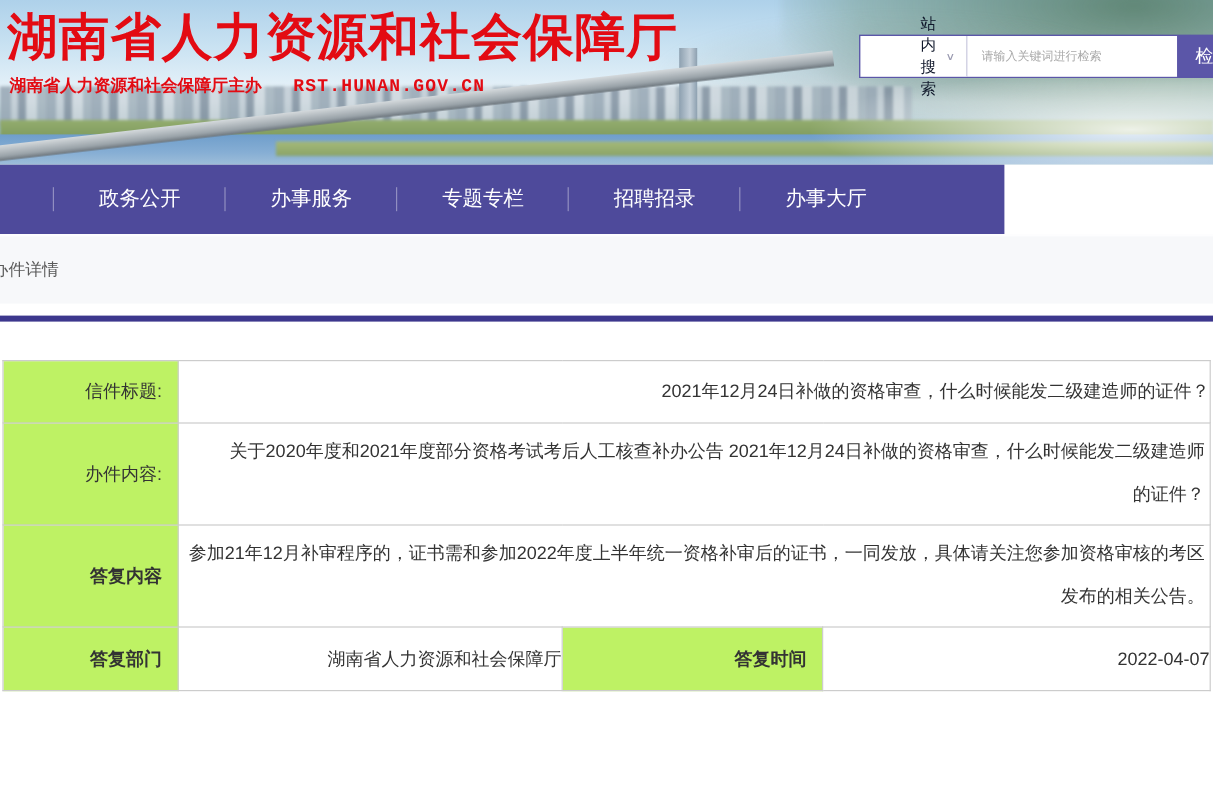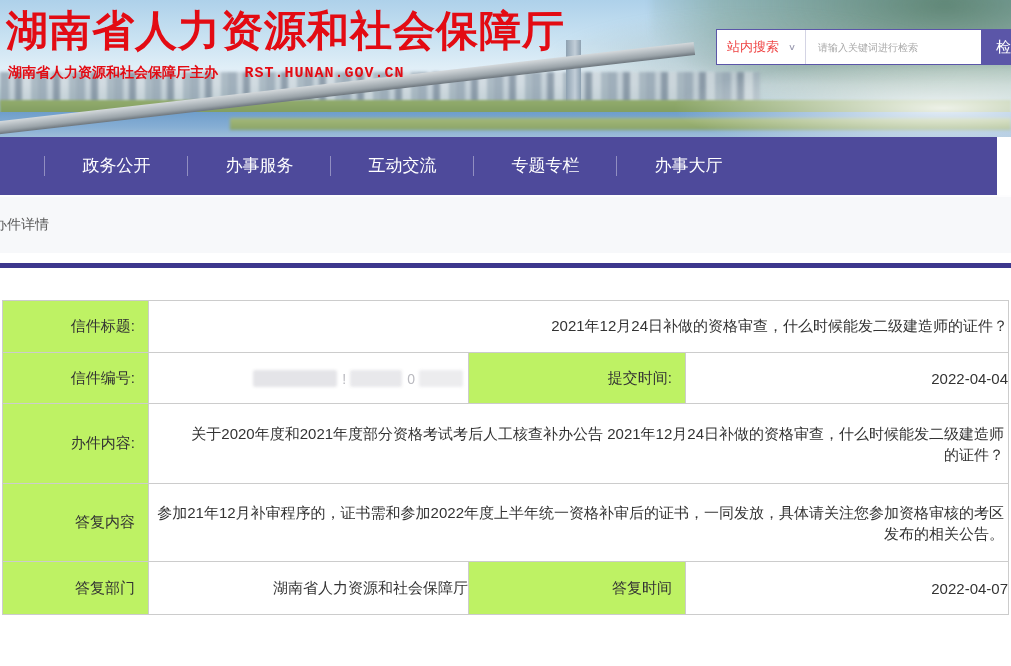--- a/index.html
+++ b/index.html
@@ -41,52 +41,52 @@
   .site-sub { position:absolute; left:8px; top:63px; white-space:nowrap; }
   .site-sub .org { font-size:14px; font-weight:bold; color:#e30b13; }
   .site-sub .domain { font-size:15px; font-weight:bold; color:#e30b13;
     font-family:"Liberation Mono","DejaVu Sans Mono",monospace; margin-left:22px; letter-spacing:1px; }
 
   
   .search-wrap { position:absolute; left:716px; top:29px; width:330px; height:36px;
     background:#5b56a8; border:1px solid #5b56a8; display:flex; align-items:stretch; }
   .search-scope { width:89px; background:#fff; display:flex; align-items:center;
     justify-content:space-between; padding:0 9px 0 10px; border-right:1px solid #d4d4e4; cursor:pointer; }
-  .search-scope .scope-label { font-size:13px; color:#ef4444; }
+  .search-scope .scope-label { font-size:13px; color:#0f172a;margin-left:40px; }
   .search-scope .chev { font-size:11px; color:#9a9ab0; transform:scaleY(.8); }
   .search-input { flex:1; border:0; outline:none; background:#fff; padding:0 12px;
     font-size:10px; color:#333; font-family:"Liberation Sans",sans-serif; }
   .search-input::placeholder { color:#a9a9a9; }
   .search-btn { width:64px; background:#5b56a8; color:#fff; border:0; font-size:15px;
     text-align:left; padding-left:15px; letter-spacing:3px; cursor:pointer; white-space:nowrap;
     font-family:"Liberation Sans",sans-serif; }
 
   
-  .navbar { width:997px; height:58px; background:#4e4a9b; overflow:hidden;font-family:Liberation Serif, serif; }
+  .navbar { width:837px; height:58px; background:#4e4a9b; overflow:hidden;font-family:Liberation Serif, serif; }
   .nav-inner { display:flex; margin-left:-98px; height:58px; }
   .nav-item { position:relative; width:143px; text-align:center; line-height:58px;
     color:#fff; font-size:17px; cursor:pointer; flex:0 0 auto; }
   .nav-item::after { content:""; position:absolute; right:0; top:19px; width:1px; height:20px;
     background:rgba(255,255,255,.38); }
   .nav-item:last-child::after { display:none; }
 
   
   .crumb-bar { width:1011px; height:58px; background:#f7f8fa; border-top:2px solid #fdfdfe;
     display:flex; align-items:center; }
   .crumb-text { margin-left:-7px; font-size:14px; color:#5a5a5a; white-space:nowrap; }
   .purple-rule { width:1011px; height:5px; background:#3c378d; margin-top:10px; }
 
   
   .detail-table { border-collapse:collapse; table-layout:fixed; width:1006px;
     margin:32px 0 0 2px; }
   .detail-table td { border:1px solid #ccc; font-size:15px; color:#333; vertical-align:middle; }
   td.lbl { background:#bef264; text-align:right; padding-right:13px; white-space:nowrap; }
-  td.lbl.bold { font-weight:normal; }
+  td.lbl.bold { font-weight:bold; }
   td.val { background:#fff; padding-left:14px;text-align:right; }
-  td.val.flow { padding:6px 4px 6px 2px; line-height:21px; vertical-align:middle; }
+  td.val.flow { padding:6px 4px 6px 2px; line-height:36px; vertical-align:middle; }
   td.val.indent { text-indent:2.2em; }
   .h1r { height:52px; } .h2r { height:51px; } .h3r { height:52px; }
   .h4r { height:80px; } .h5r { height:78px; } .h6r { height:53px; }
 
   
   .blob { display:inline-block; height:17px; background:#e4e4e8; border-radius:2px;
     filter:blur(1.6px); vertical-align:middle; margin-right:5px; }
   .b1 { width:84px; } .b2 { width:52px; opacity:.85; } .b3 { width:44px; opacity:.7; }
   .b-name { width:34px; }
   .faint { color:#b9b9bf; filter:blur(.6px); font-size:14px; vertical-align:middle; margin-right:4px; }
@@ -119,22 +119,22 @@
     <input class="search-input" type="text" placeholder="请输入关键词进行检索" style="">
     <button class="search-btn">检索</button>
   </div>
 </div>
 
 <div class="navbar">
   <div class="nav-inner">
     <div class="nav-item">首页</div>
     <div class="nav-item">政务公开</div>
     <div class="nav-item">办事服务</div>
-    <div class="nav-item">互动交流</div>
     <div class="nav-item">专题专栏</div>
+    <div class="nav-item">招聘招录</div>
     <div class="nav-item">办事大厅</div>
   </div>
 </div>
 
 <div class="crumb-bar">
   <span class="crumb-text">办件详情</span>
 </div>
 <div class="purple-rule"></div>
 
 <table class="detail-table">
@@ -144,28 +144,20 @@
       <col style="width:217px">
       <col style="width:323px">
     </colgroup>
 
   <tbody>
       <tr class="h1r">
     <td class="lbl">信件标题:</td>
     <td class="val" colspan="3">2021年12月24日补做的资格审查，什么时候能发二级建造师的证件？</td>
   </tr>
 
-  <tr class="h2r">
-    <td class="lbl">信件编号:</td>
-    <td class="val">
-      <span class="blob b1"></span><span class="faint">!</span><span class="blob b2"></span><span class="faint">0</span><span class="blob b3"></span>
-    </td>
-    <td class="lbl">提交时间:</td>
-    <td class="val">2022-04-04</td>
-  </tr>
 
 
   <tr class="h4r">
     <td class="lbl">办件内容:</td>
     <td class="val flow indent" colspan="3">关于2020年度和2021年度部分资格考试考后人工核查补办公告 2021年12月24日补做的资格审查，什么时候能发二级建造师的证件？</td>
   </tr>
 
   <tr class="h5r">
     <td class="lbl bold">答复内容</td>
     <td class="val flow" colspan="3">参加21年12月补审程序的，证书需和参加2022年度上半年统一资格补审后的证书，一同发放，具体请关注您参加资格审核的考区发布的相关公告。</td>

